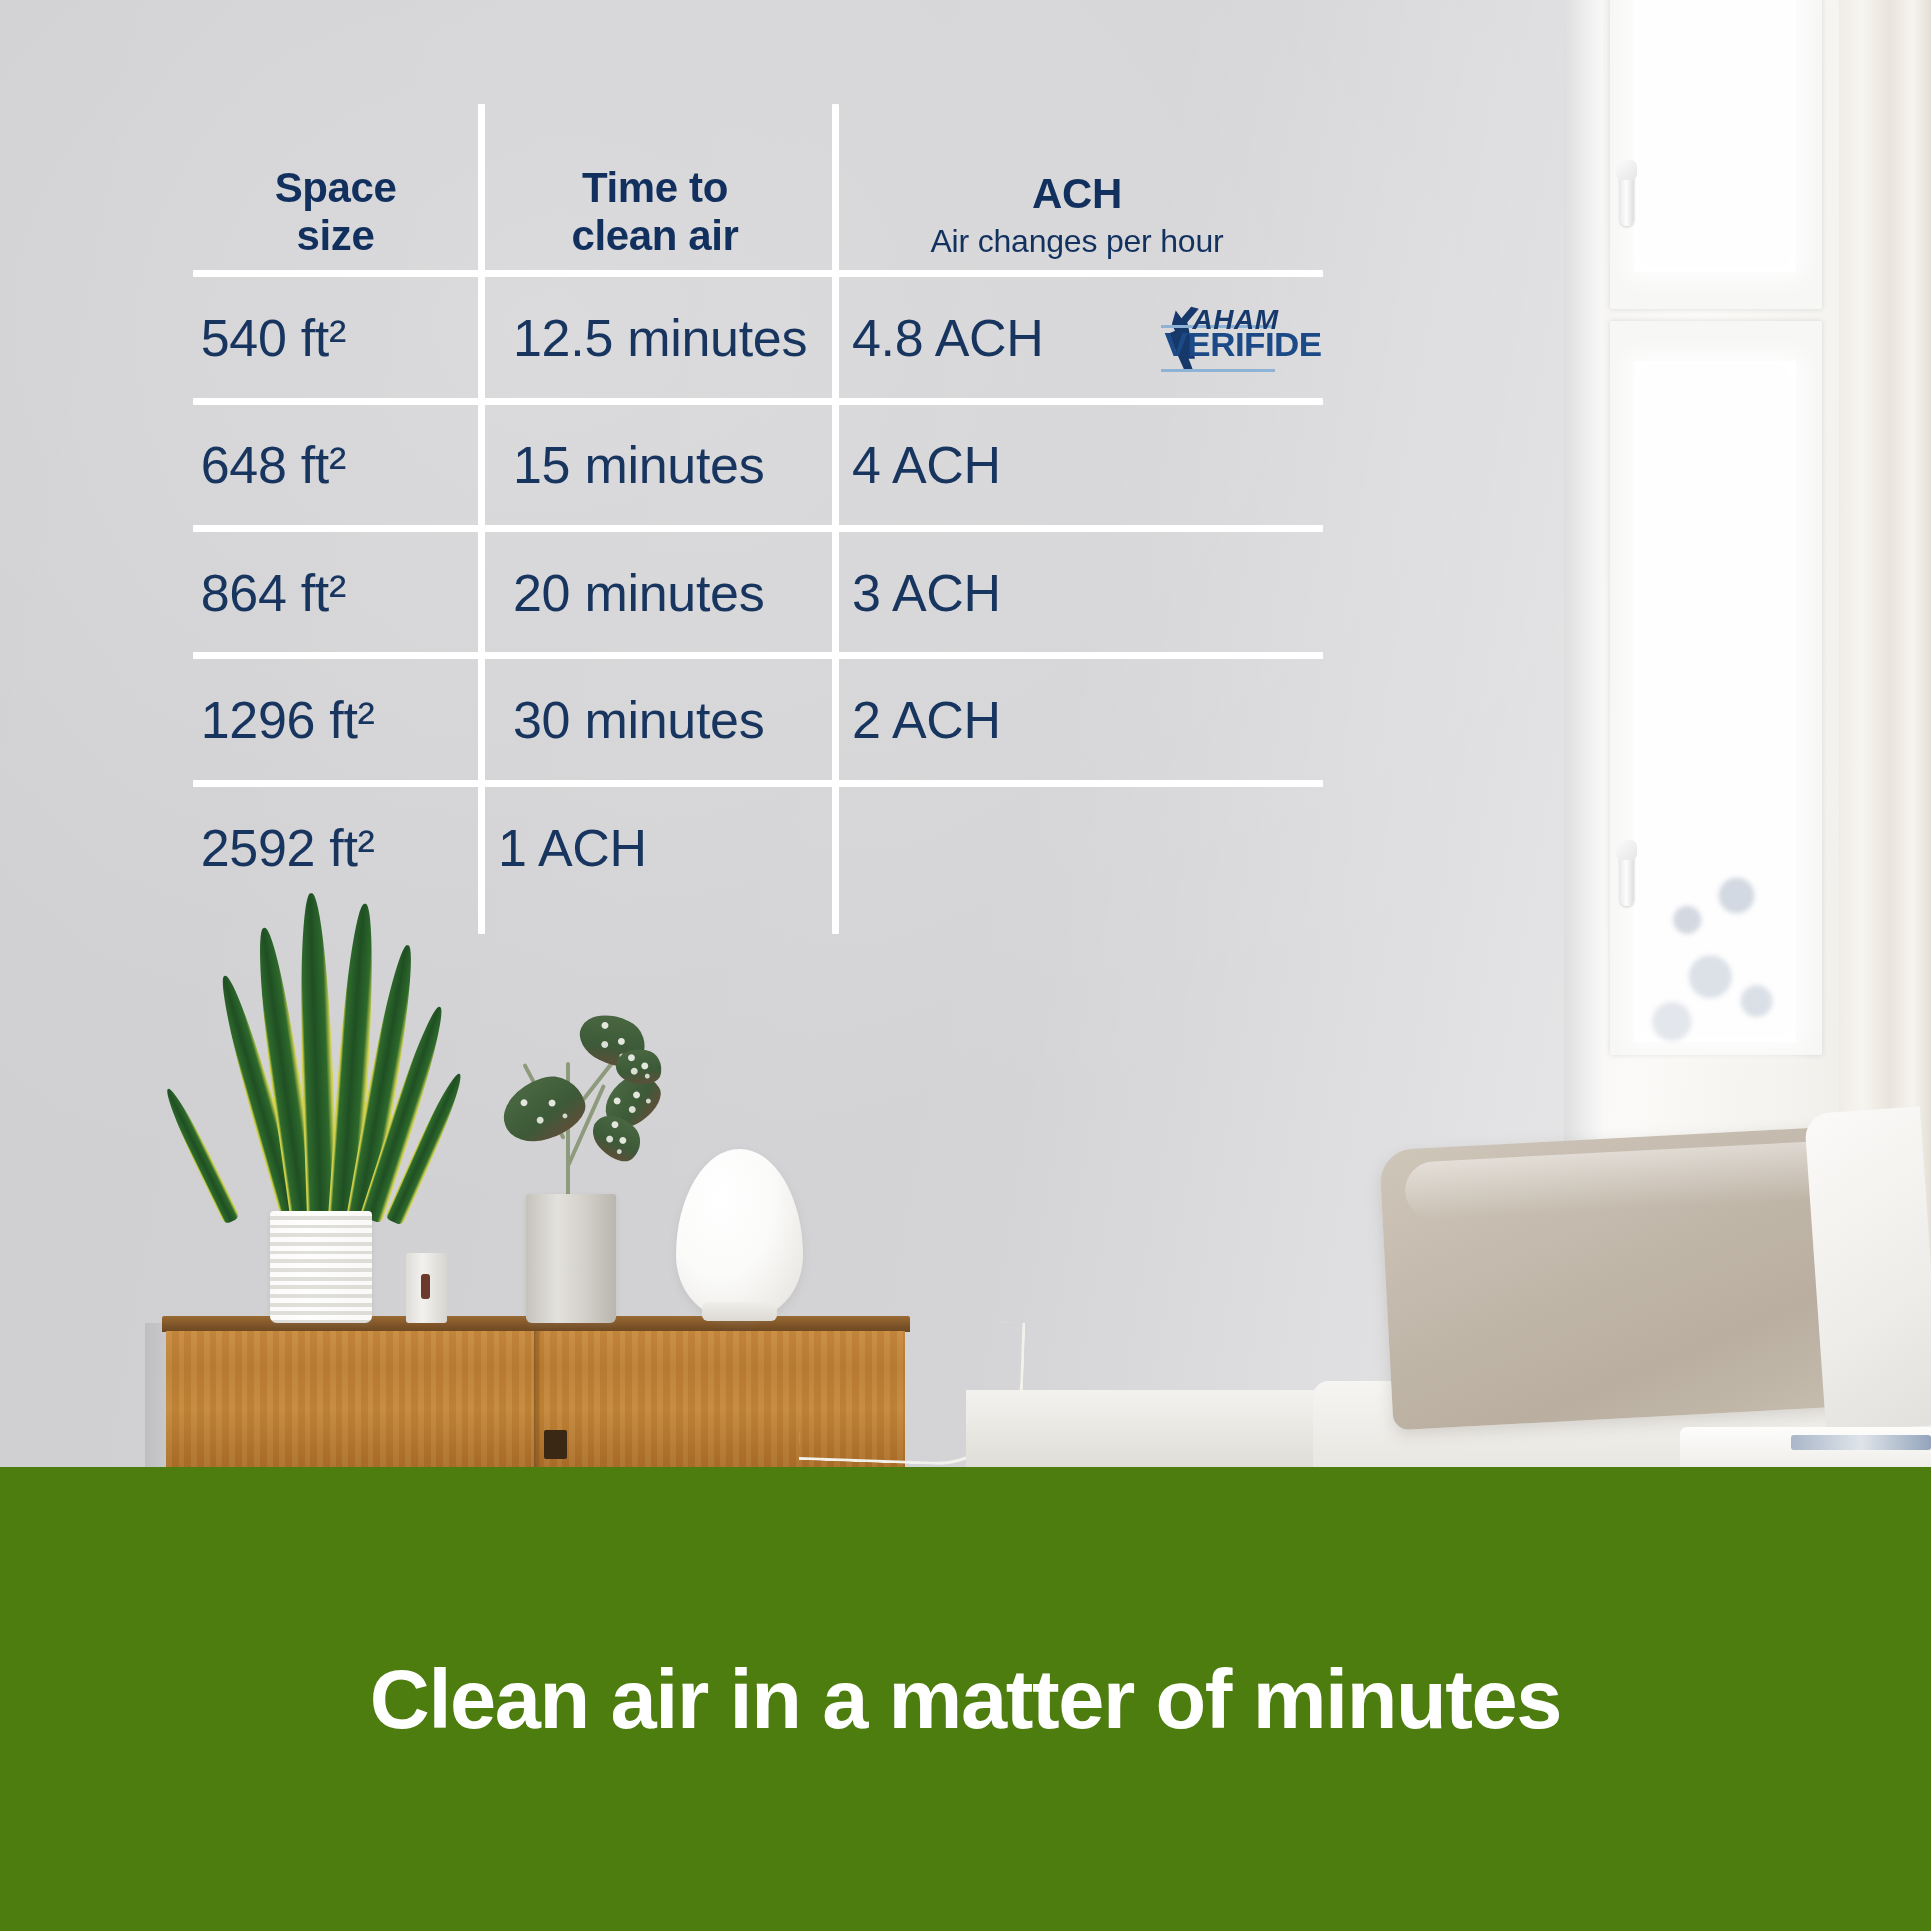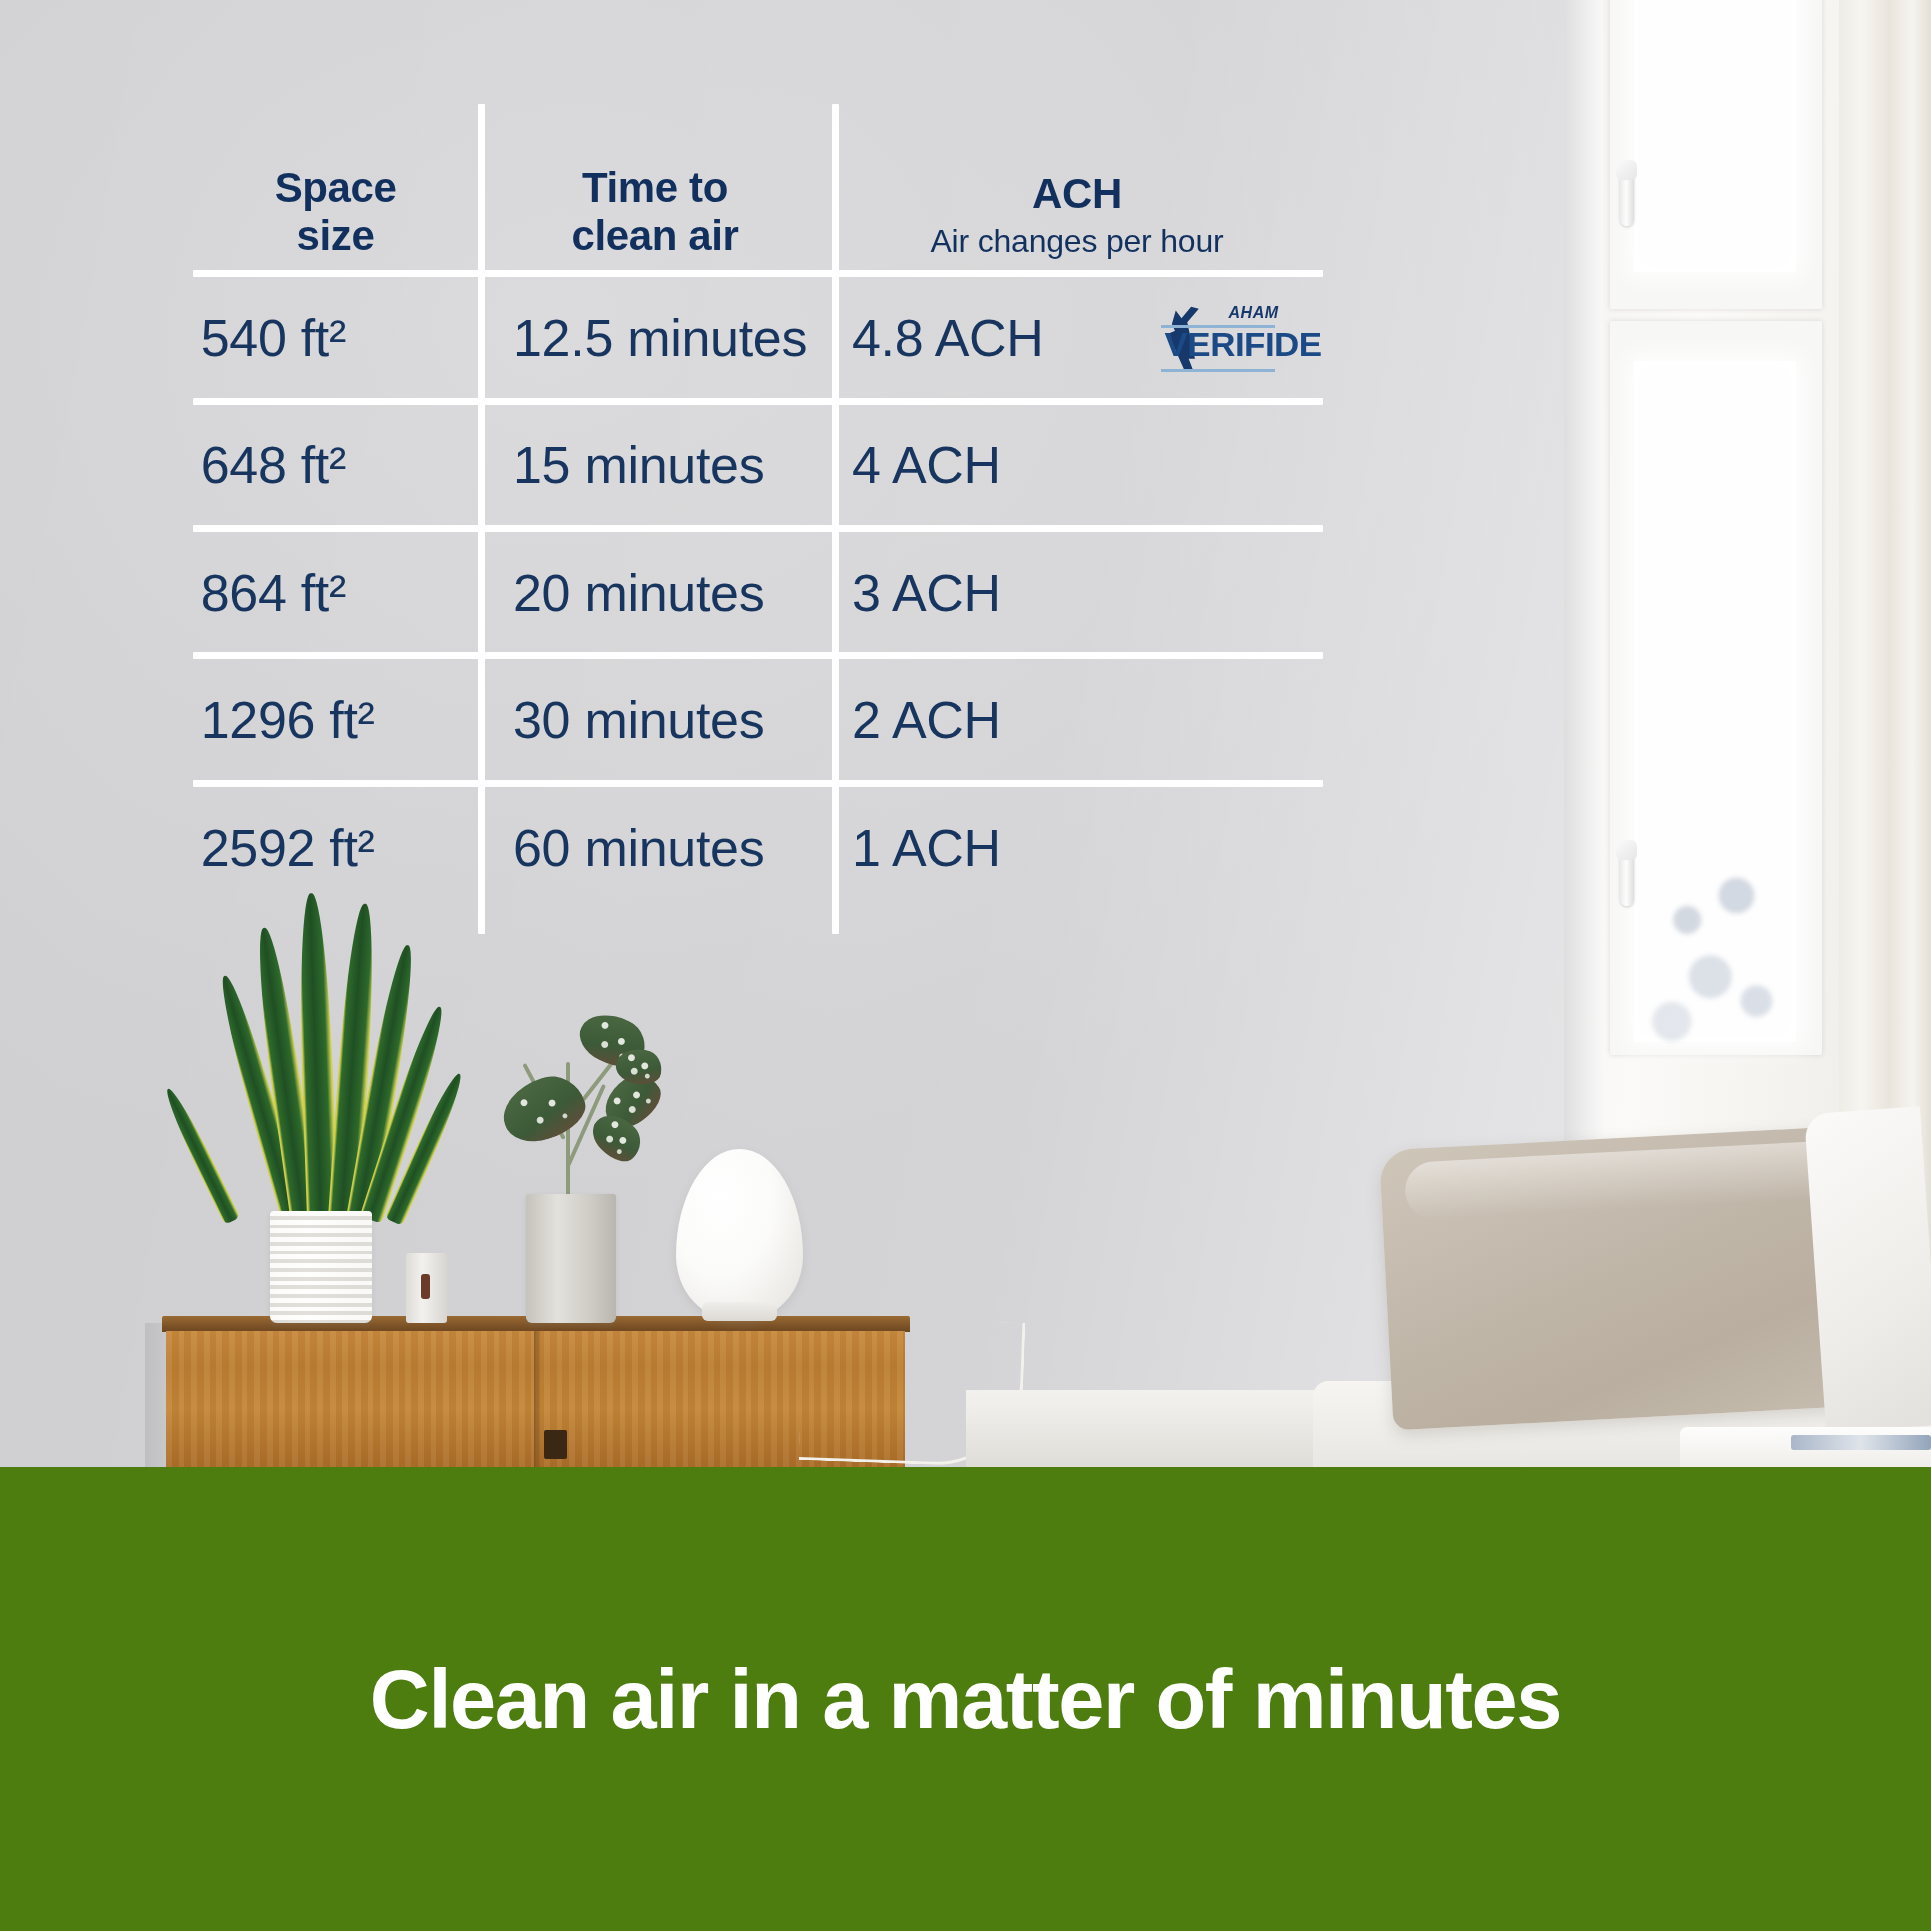--- a/index.html
+++ b/index.html
@@ -234,21 +234,21 @@
     white-space:nowrap;
   }
 
   
   .aham {
     position:relative; width:121px; height:73px; margin-left:114px; flex:0 0 auto;
   }
   .aham-word {
     position:absolute; right:0; top:2.9px;
     font-family:"Liberation Sans", sans-serif;
-    font-weight:bold; font-size:16px; color:#16386b; letter-spacing:0.5px;
+    font-weight:bold; font-size:28px; color:#16386b; letter-spacing:0.5px;
     font-style:italic;
   }
   .aham-verifide {
     position:absolute; left:11.6px; top:25px;
     font-family:"Liberation Sans", sans-serif;
     font-weight:bold; font-size:33px; color:#1b4a86; letter-spacing:-0.5px;
     transform:scaleX(1.06);
   }
   .aham-rule {
     position:absolute; left:3.9px; width:114px; height:2.9px; background:#8fb3d4;
@@ -426,23 +426,20 @@
         <span class="cell-text">2 ACH</span>
       </div>
     </div>
 
     <div class="h-div" style="top:676px;"></div>
 
     <div class="row" style="top:683px; height:121px;">
       <div class="cell c1">
         <span class="cell-text">2592 ft²</span>
       </div>
-      <div class="cell c2">
-        <span class="cell-text">60 minutes</span>
-      </div>
       <div class="cell c3">
         <span class="cell-text">1 ACH</span>
       </div>
     </div>
 
   </div>
 </div>
 
 <div id="banner">
   <div class="banner-text">Clean air in a matter of minutes</div>

